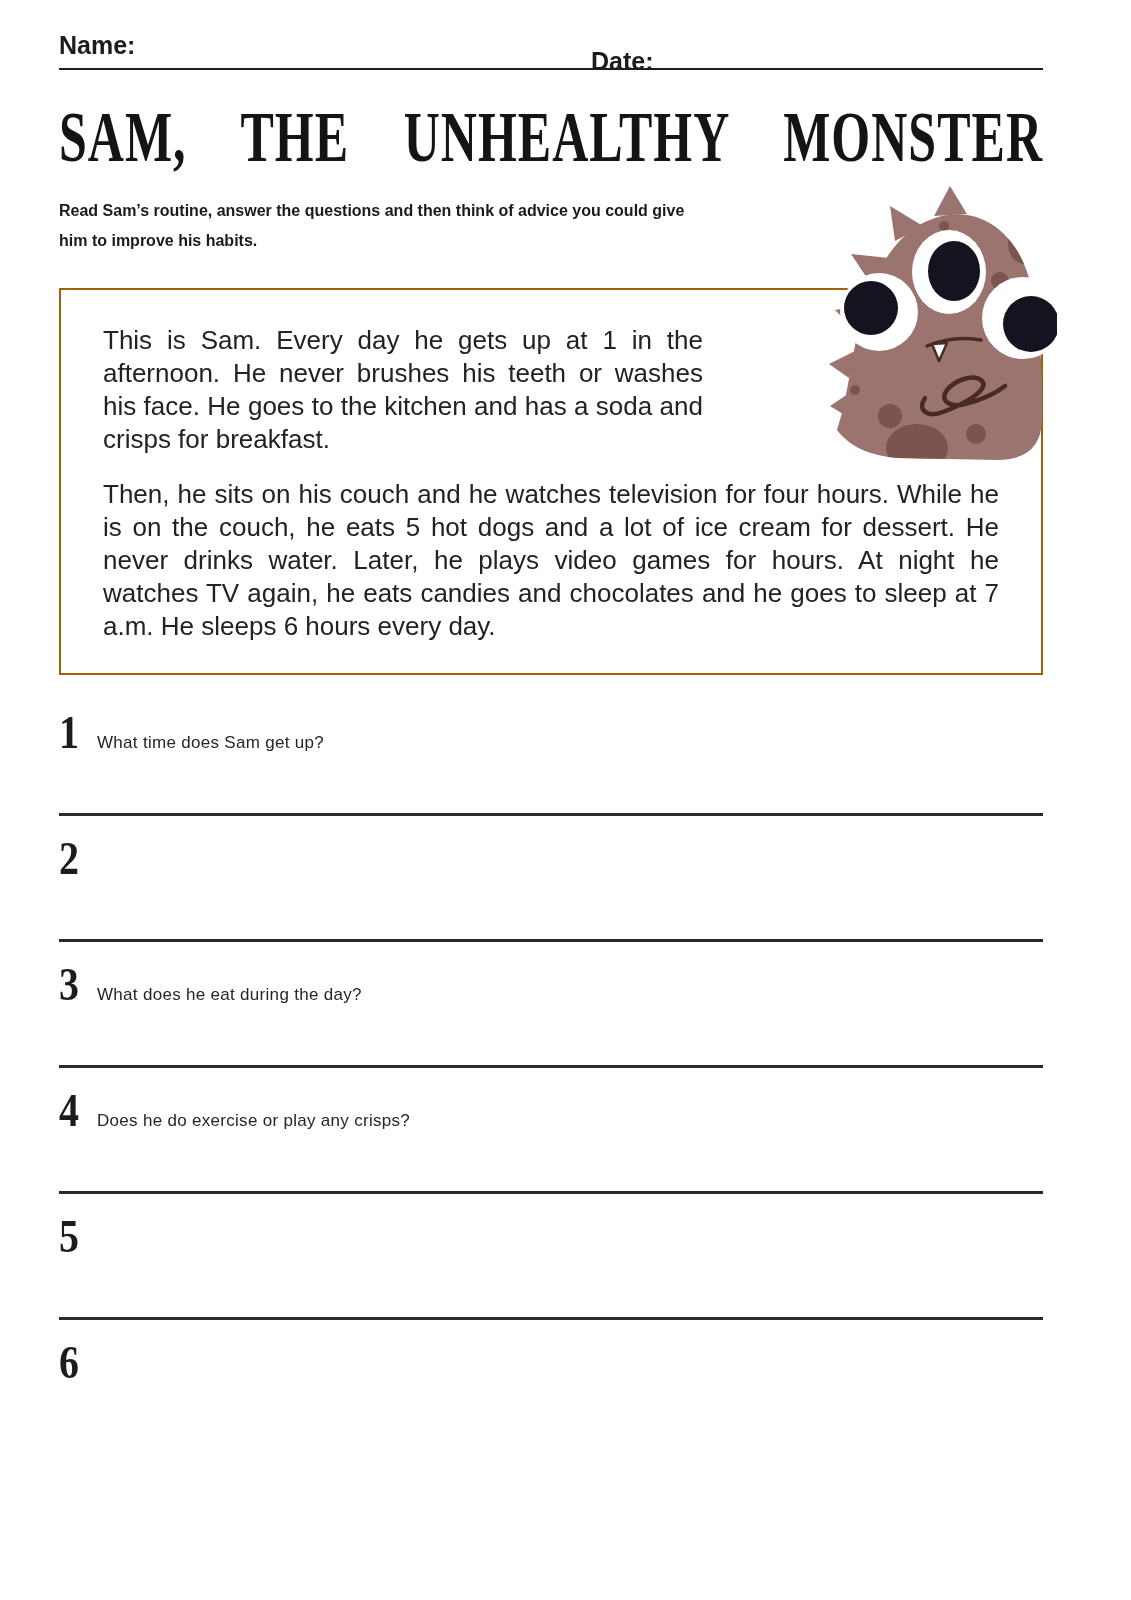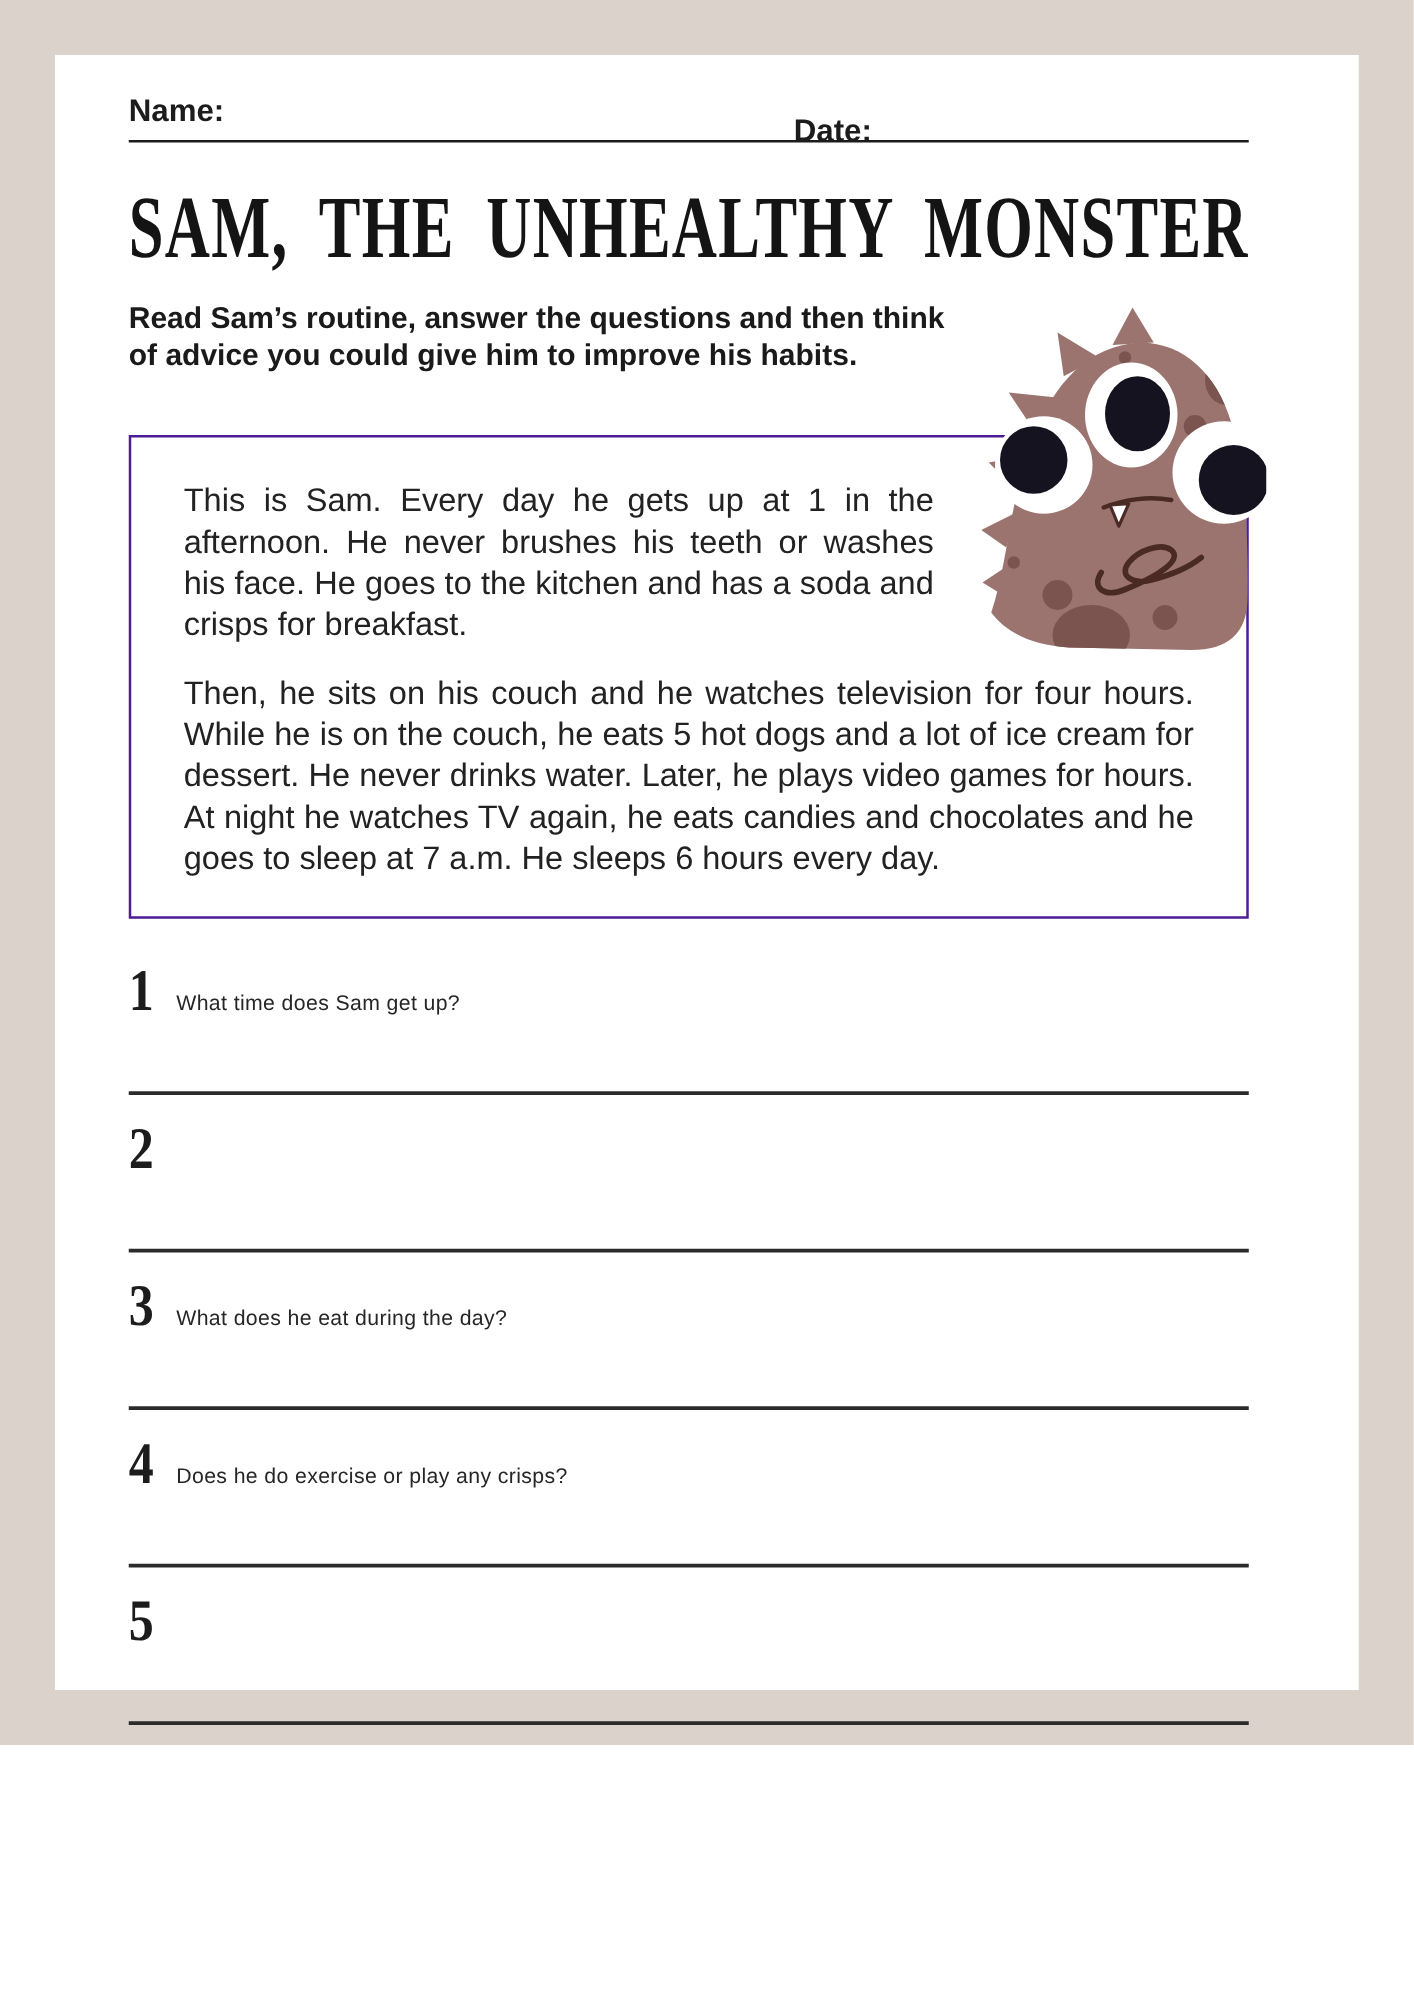--- a/index.html
+++ b/index.html
@@ -2,21 +2,20 @@
 <html><head>
 <meta charset="utf-8">
 <style>
   * { margin: 0; padding: 0; box-sizing: border-box; }
   html, body { width: 1131px; }
   body { font-family: "Liberation Sans", sans-serif; }
 
   .frame {
     width: 1131px; height: 1396px;
     background: #dcd2cc;
-    padding: 44px;
   }
   .paper {
     width: 100%; height: 100%;
     background: #ffffff;
     padding: 30px 88px 0 59px;
     position: relative;
   }
 
   
   .header-row {
@@ -44,29 +43,29 @@
     text-align-last: justify;
     transform: scaleY(1.42);
     transform-origin: 0 0;
     width: 100%;
   }
 
   
   .instructions {
     margin-top: 22px;
     width: 658px;
-    font-size: 24px; font-weight: 700; color: #1a1a1a;
+    font-size: 16px; font-weight: 700; color: #1a1a1a;
     line-height: 30px;
   }
 
   
   .passage-box {
     position: relative;
-    margin-top: 48px;
-    border: 2px solid #4c1d95;
+    margin-top: 32px;
+    border: 2px solid #a16207;
     padding: 34px 42px 30px 42px;
   }
   .passage {
     font-size: 26px; line-height: 33px; color: #222222;
     text-align: justify;
   }
   .passage.p1 { width: 600px; }
   .passage.p2 { margin-top: 22px; }
 
   .monster {

